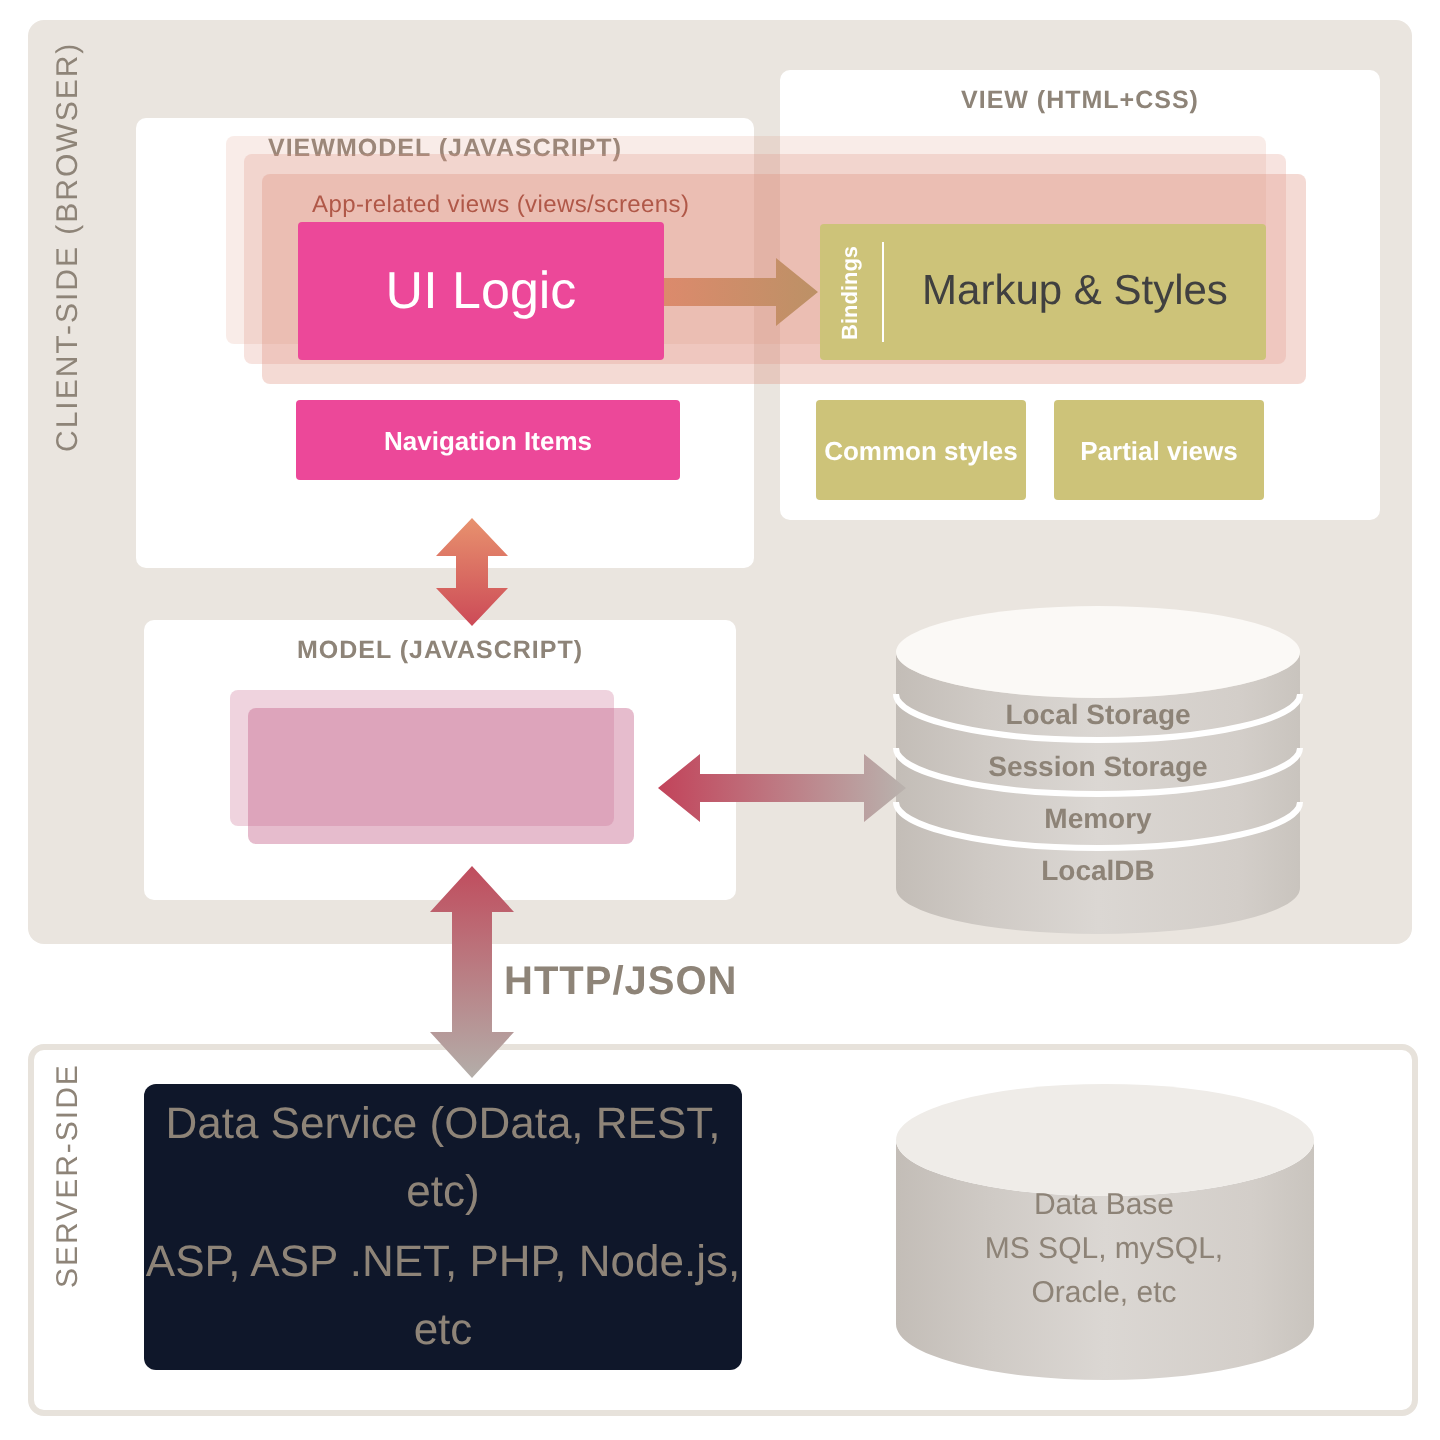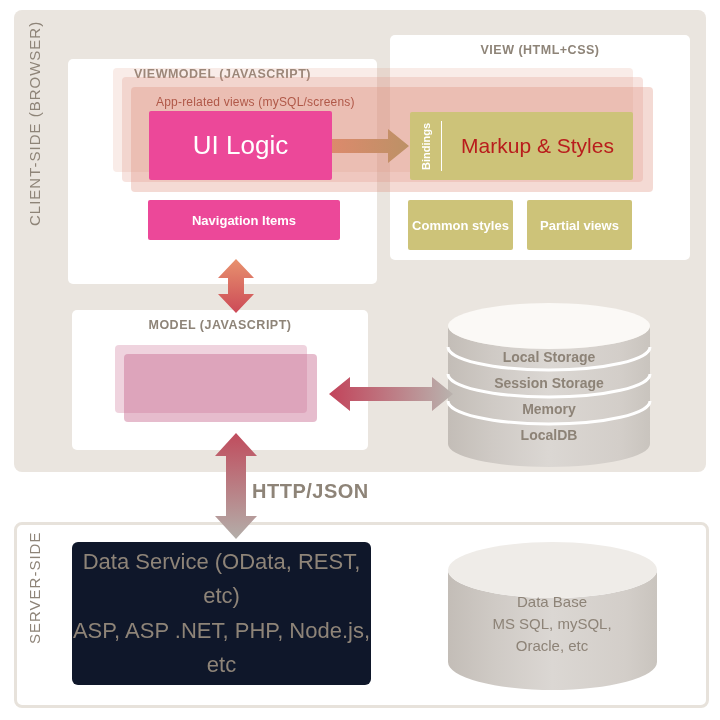--- a/index.html
+++ b/index.html
@@ -50,21 +50,21 @@
   .pinkbox{background:#C96D92;}
   .ui-logic{left:149px;top:111px;width:183px;height:69px;font-size:26px;}
   .nav-items{left:148px;top:200px;width:192px;height:40px;font-size:13px;font-weight:600;}
   .markup-box{left:410px;top:112px;width:223px;height:68px;z-index:4;border-radius:2px;display:flex;align-items:stretch;}
   .bindings-strip{
     width:31px;display:flex;align-items:center;justify-content:center;
     color:#fff;font-size:11px;font-weight:600;
     writing-mode:vertical-rl;transform:rotate(180deg);white-space:nowrap;
   }
   .bindings-sep{width:1px;background:#ffffff;margin:9px 0;}
-  .markup-label{flex:1;display:flex;align-items:center;justify-content:center;color:#b91c1c;font-size:21px;}
+  .markup-label{flex:1;display:flex;align-items:center;justify-content:center;color:#404040;font-size:21px;}
   .common-styles{left:408px;top:200px;width:105px;height:50px;font-size:13px;font-weight:600;}
   .partial-views{left:527px;top:200px;width:105px;height:50px;font-size:13px;font-weight:600;}
   .data-sources{left:133px;top:364px;width:195px;height:68px;font-size:23px;}
   
   .service-box{
     left:72px;top:542px;width:299px;height:143px;background:#0f172a;border-radius:6px;
     display:flex;flex-direction:column;align-items:center;justify-content:center;
     color:#8E8478;font-size:22px;line-height:1.55;z-index:2;text-align:center;
   }
   .http-label{left:252px;top:480px;color:#8E8478;font-size:20px;font-weight:600;letter-spacing:0.5px;z-index:6;}
@@ -87,21 +87,21 @@
   <div class="abs white-box view-box">
     <div class="box-title">VIEW (HTML+CSS)</div>
   </div>
   <div class="abs white-box model-box">
     <div class="box-title">MODEL (JAVASCRIPT)</div>
   </div>
 
   <div class="abs layer vm-l1"></div>
   <div class="abs layer vm-l2"></div>
   <div class="abs layer vm-l3"></div>
-  <div class="abs app-views-label">App-related views (mySQL/screens)</div>
+  <div class="abs app-views-label">App-related views (views/screens)</div>
 
   <div class="abs solid salmon ui-logic">UI Logic</div>
   <div class="abs solid salmon nav-items">Navigation Items</div>
 
   <div class="abs olive markup-box">
     <div class="bindings-strip">Bindings</div>
     <div class="bindings-sep"></div>
     <div class="markup-label">Markup &amp; Styles</div>
   </div>
   <div class="abs solid olive common-styles">Common styles</div>

